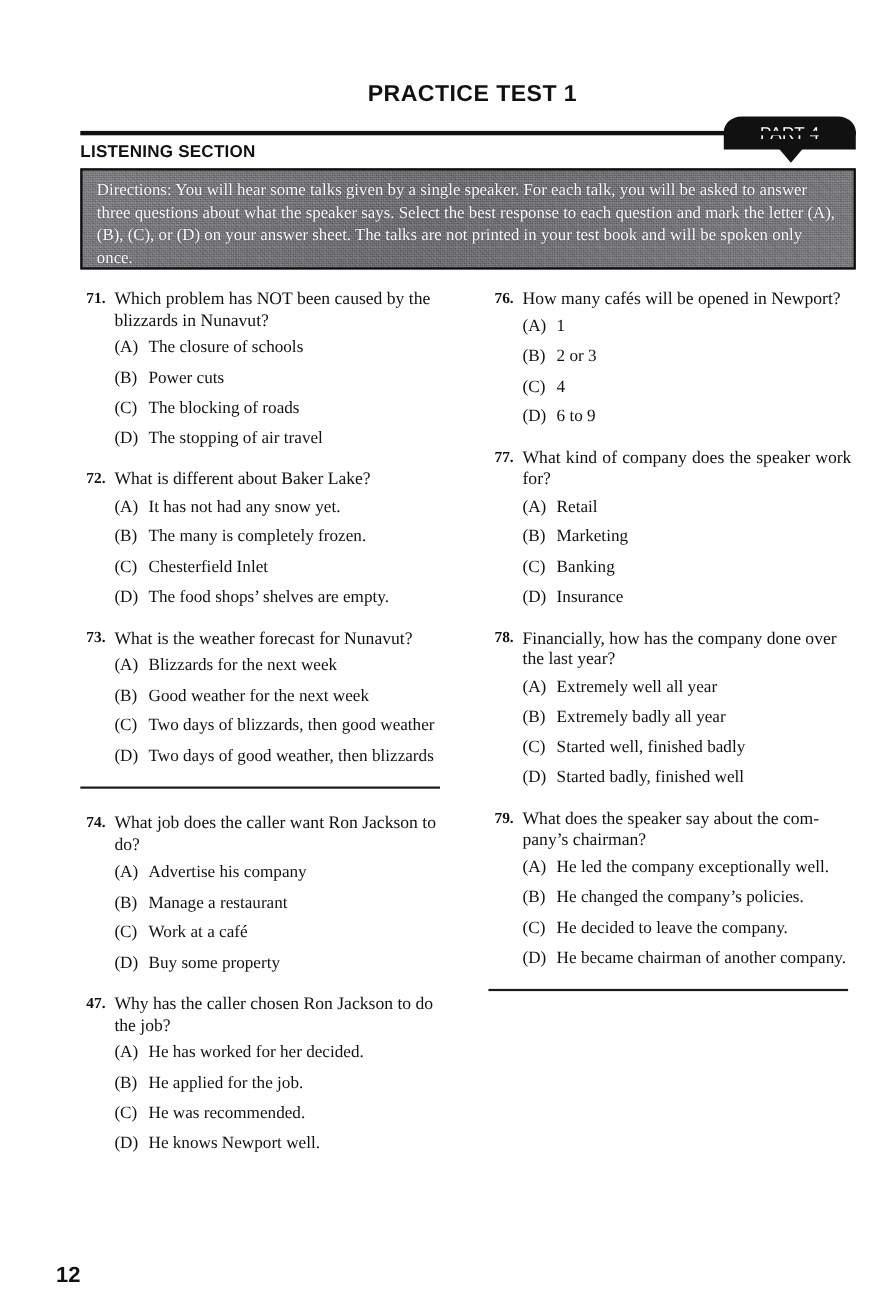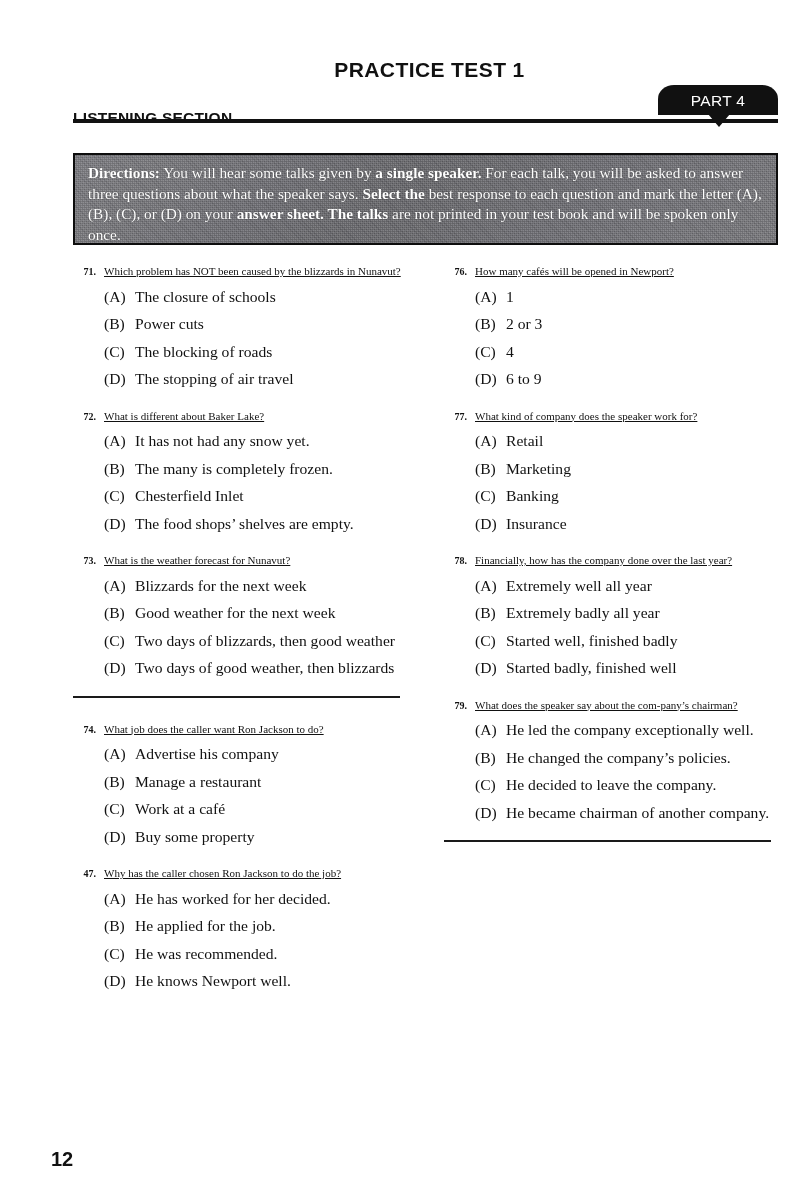--- a/index.html
+++ b/index.html
@@ -30,21 +30,21 @@
     top: 58px;
     width: 705px;
   }
   .practice-title {
     text-align: center;
     font-family: "Liberation Sans", sans-serif;
     font-weight: bold;
     font-size: 21px;
     letter-spacing: 0.4px;
     color: #111111;
-    margin: 0;
+    margin: 16px;
     padding-left: 8px;
   }
   .header-row {
     position: relative;
     margin-top: 11px;
     height: 26px;
   }
   .listening-section {
     font-family: "Liberation Sans", sans-serif;
     font-weight: bold;
@@ -121,21 +121,21 @@
     overflow: hidden;
   }
   .directions-text {
     color: #ffffff;
     font-family: "Liberation Serif", serif;
     font-size: 15.3px;
     line-height: 20.5px;
     padding: 8px 12px 0 13px;
     text-shadow: 0 0 1px rgba(0,0,0,0.6);
   }
-  .directions-text b { font-weight: bold; }
+  .directions-text b { font-weight: normal; }
 
   
   .column {
     position: absolute;
     top: 262px;
     width: 337px;
   }
   .col-left  { left: 66px; }
   .col-right { left: 437px; }
 
@@ -147,27 +147,26 @@
     position: relative;
     padding-left: 38px;
   }
   .q-number {
     position: absolute;
     left: 0;
     top: 0;
     width: 30px;
     text-align: right;
     font-weight: bold;
-    font-size: 10px;
+    font-size: 14px;
     line-height: 19.5px;
   }
   .q-stem {
-    font-size: 11px;
+    font-size: 16px;
     line-height: 19.5px;
-    text-decoration: underline;
   }
   .q-stem.justify {
     text-align: justify;
     text-align-last: left;
   }
   .options {
     margin-top: 5px;
     padding-left: 0;
   }
   .option {

